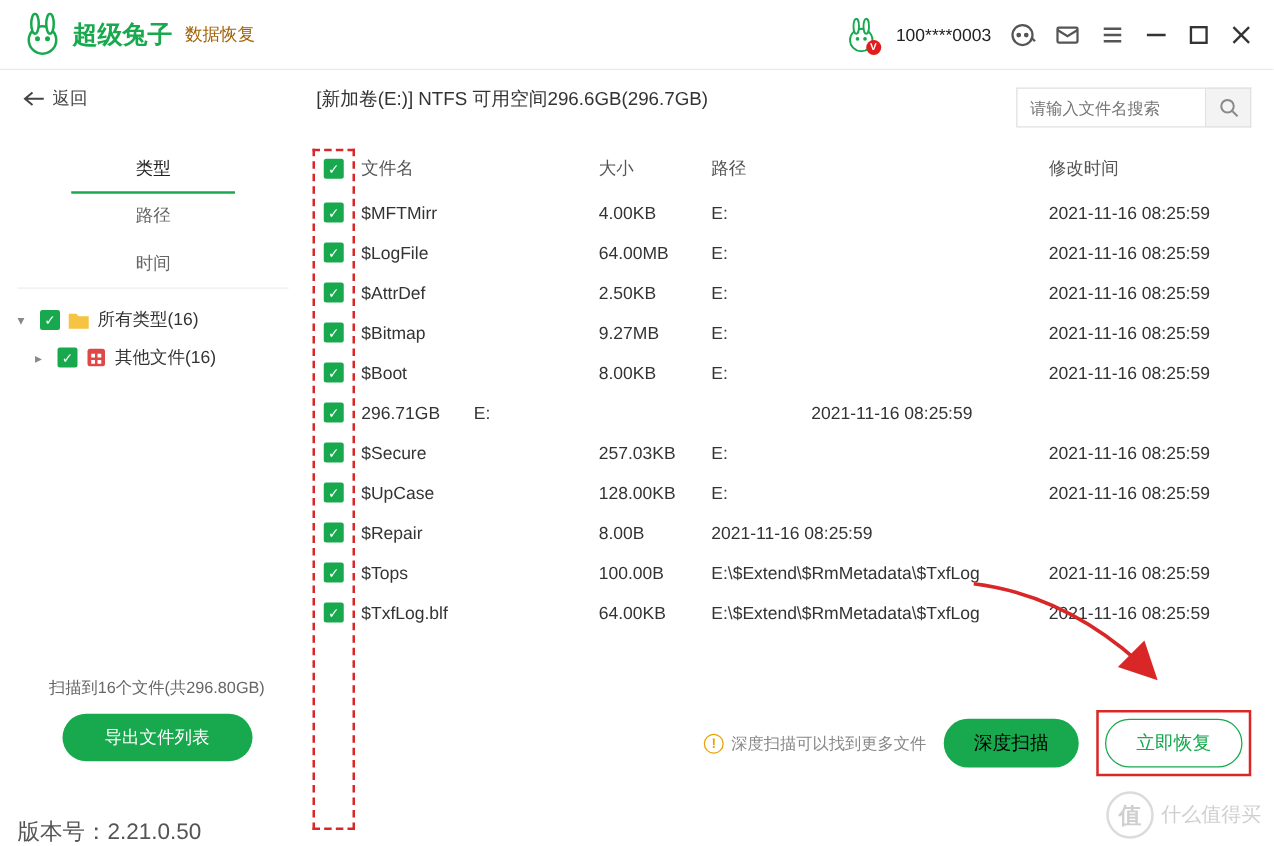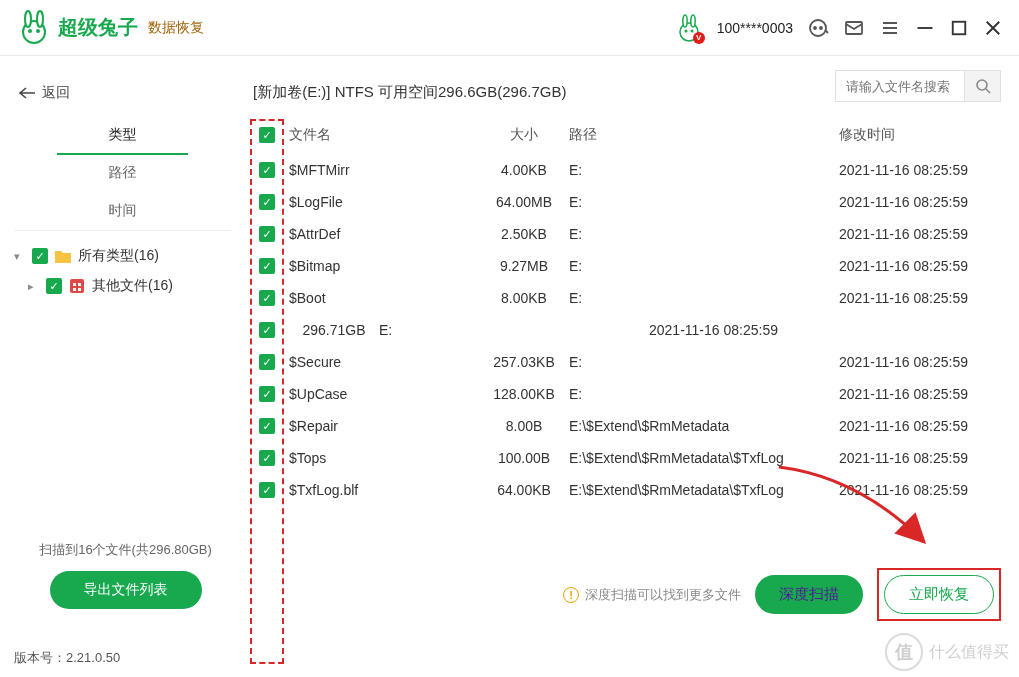--- a/index.html
+++ b/index.html
@@ -10,63 +10,63 @@
     .logo-icon { width: 36px; height: 36px; }
     .logo-text { font-size: 20px; font-weight: bold; color: #18a94e; }
     .logo-sub { font-size: 14px; color: #a16207; margin-left: 4px; }
     .titlebar-right { margin-left: auto; display: flex; align-items: center; gap: 14px; }
     .avatar { width: 28px; height: 28px; position: relative; }
     .avatar-badge { position: absolute; bottom: -2px; right: -2px; width: 12px; height: 12px; background: #e21b1b; border-radius: 50%; color: #fff; font-size: 8px; display: flex; align-items: center; justify-content: center; font-weight: bold; }
     .phone { font-size: 14px; color: #222; }
     .tb-icon { width: 22px; height: 22px; cursor: pointer; color: #555; display: flex; align-items: center; justify-content: center; }
     .win-btn { width: 20px; height: 20px; cursor: pointer; display: flex; align-items: center; justify-content: center; }
     
-    .main-header { display: flex; align-items: flex-end; padding: 14px 18px; gap: 20px; }
+    .main-header { display: flex; align-items: flex-start; padding: 14px 18px; gap: 20px; }
     .back-btn { display: flex; align-items: center; gap: 6px; color: #444; cursor: pointer; width: 215px; }
     .drive-info { flex: 1; font-size: 15px; color: #333; }
     .search-box { display: flex; align-items: center; }
-    .search-input { width: 130px; height: 32px; border: 1px solid #e0e0e0; padding: 0 10px; font-size: 13px; color: #999; outline: none; }
+    .search-input { width: 152px; height: 32px; border: 1px solid #e0e0e0; padding: 0 10px; font-size: 13px; color: #999; outline: none; }
     .search-btn { width: 36px; height: 32px; background: #f3f3f3; border: 1px solid #e0e0e0; border-left: none; display: flex; align-items: center; justify-content: center; cursor: pointer; }
     
     .content { display: flex; height: 500px; }
     .sidebar { width: 245px; padding: 0 14px; }
     .tabs { display: flex; border-bottom: 1px solid #eee; flex-direction: column; }
     .tab { flex: 1; text-align: center; padding: 10px 0; cursor: pointer; color: #666; position: relative; }
     .tab.active { color: #222; font-weight: 500; }
     .tab.active::after { content: ''; position: absolute; bottom: -1px; left: 20%; width: 60%; height: 2px; background: #18a94e; }
     .tree { padding: 10px 0; }
     .tree-item { display: flex; align-items: center; gap: 6px; padding: 6px 0; cursor: pointer; }
     .tree-expand { width: 12px; color: #888; font-size: 11px; }
     .checkbox { width: 16px; height: 16px; background: #18a94e; border-radius: 2px; display: flex; align-items: center; justify-content: center; color: #fff; font-size: 11px; flex-shrink: 0; }
     .folder-icon { width: 18px; height: 16px; }
     
     .file-area { flex: 1; padding: 0 8px 0 0; position: relative; }
     .table-head { display: flex; align-items: center; padding: 10px 14px; color: #555; font-size: 14px; }
     .col-check { width: 30px; }
     .col-name { width: 190px; }
-    .col-size { width: 90px; text-align: center; }
+    .col-size { width: 90px; }
     .col-path { width: 270px; }
     .col-time { flex: 1; }
     .selection-box { position: absolute; top: 3px; left: 5px; width: 34px; height: 545px; border: 2px dashed #d92626; pointer-events: none; }
     .file-row { display: flex; align-items: center; padding: 8px 14px; font-size: 14px; color: #333; }
     .file-row .col-path { white-space: nowrap; overflow: hidden; text-overflow: clip; }
     
     .bottom-left { position: absolute; left: 18px; bottom: 68px; width: 215px; text-align: center; }
     .scan-summary { color: #666; font-size: 13px; margin-bottom: 12px; }
     .export-btn { background: #18a94e; color: #fff; border: none; border-radius: 20px; padding: 10px 34px; font-size: 14px; cursor: pointer; }
     
     .bottom-right { position: absolute; right: 18px; bottom: 56px; display: flex; align-items: center; gap: 14px; }
     .hint { display: flex; align-items: center; gap: 6px; color: #888; font-size: 13px; }
     .hint-icon { width: 16px; height: 16px; border: 1px solid #e8a200; border-radius: 50%; color: #e8a200; font-size: 11px; display: flex; align-items: center; justify-content: center; font-weight: bold; }
-    .deep-scan-btn { background: #18a94e; color: #4c1d95; border: none; border-radius: 20px; padding: 10px 24px; font-size: 15px; cursor: pointer; }
+    .deep-scan-btn { background: #18a94e; color: #000000; border: none; border-radius: 20px; padding: 10px 24px; font-size: 15px; cursor: pointer; }
     .recover-box { border: 2px solid #d92626; padding: 5px; position: relative; }
     .recover-btn { background: #fff; color: #18a94e; border: 1px solid #18a94e; border-radius: 20px; padding: 9px 24px; font-size: 15px; cursor: pointer; }
     .arrow-overlay { position: absolute; right: 70px; bottom: 110px; pointer-events: none; }
     
-    .version { position: absolute; left: 14px; bottom: 10px; font-size: 13px; color: #555; }
+    .version { position: absolute; left: 14px; bottom: 0; font-size: 18px; color: #555; }
     .watermark { position: absolute; right: 10px; bottom: 6px; opacity: 0.35; display: flex; align-items: center; gap: 6px; color: #777; font-size: 16px; }
     .watermark-circle { width: 38px; height: 38px; border: 2px solid #999; border-radius: 50%; display: flex; align-items: center; justify-content: center; font-size: 18px; font-weight: bold; }
   </style>
 </head>
 <body>
 
 <div class="titlebar">
   <div class="logo">
     <span class="logo-icon">
       <svg viewBox="0 0 36 36">
@@ -264,21 +264,20 @@
     <div class="col-size">128.00KB</div>
     <div class="col-path">E:</div>
     <div class="col-time">2021-11-16 08:25:59</div>
         </div>
         <div class="file-row">
     <div class="col-check">
             <span class="checkbox">✓</span>
           </div>
     <div class="col-name">$Repair</div>
     <div class="col-size">8.00B</div>
-    <div class="col-path">E:\$Extend\$RmMetadata</div>
     <div class="col-time">2021-11-16 08:25:59</div>
         </div>
         <div class="file-row">
     <div class="col-check">
             <span class="checkbox">✓</span>
           </div>
     <div class="col-name">$Tops</div>
     <div class="col-size">100.00B</div>
     <div class="col-path">E:\$Extend\$RmMetadata\$TxfLog</div>
     <div class="col-time">2021-11-16 08:25:59</div>

